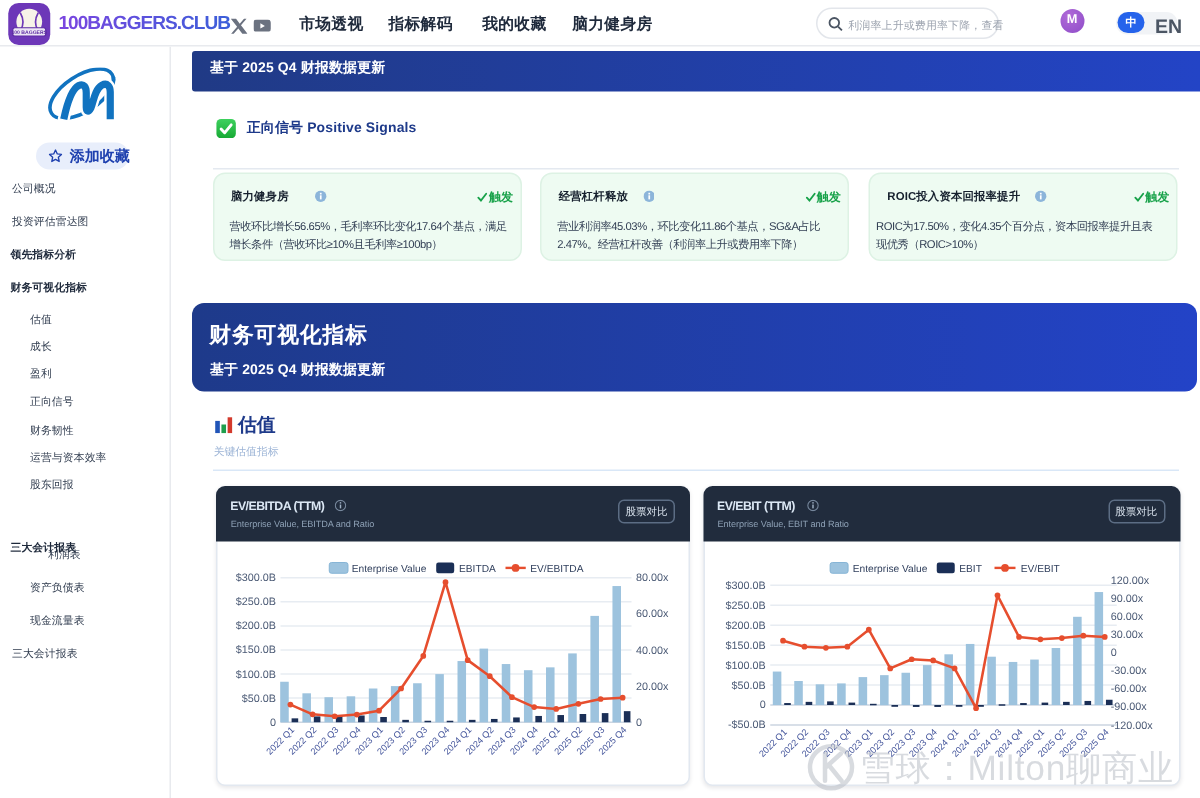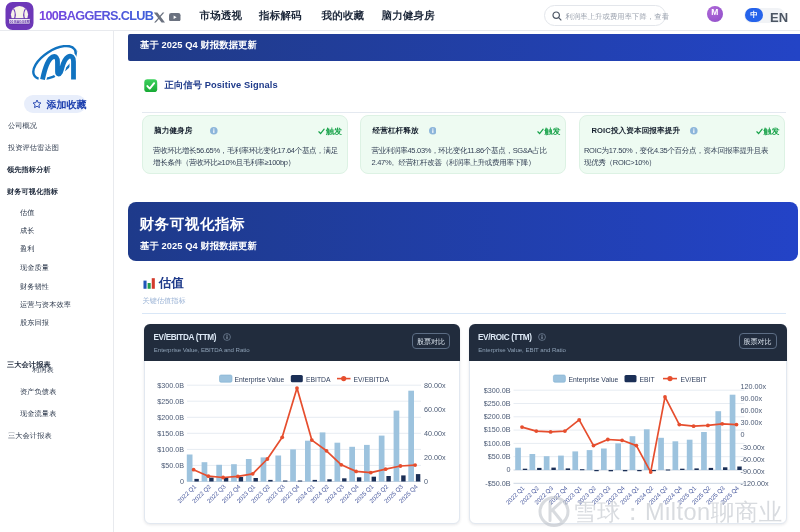--- a/index.html
+++ b/index.html
@@ -67,21 +67,21 @@
 <path d="M12 2.5l2.9 6.2 6.6.8-4.9 4.6 1.3 6.6-5.9-3.3-5.9 3.3 1.3-6.6L2.5 9.5l6.6-.8z" fill="none" stroke="#1e40af" stroke-width="2.2" stroke-linejoin="round"></path>
   </svg>
 <div class="abs" style="left:46.5px;top:100px;font-size:10px;font-weight:bold;color:#1e40af;z-index:42;line-height:1">添加收藏</div>
 <div class="abs" style="left:8px;top:121.9px;font-size:7.2px;font-weight:400;color:#2f3b4e;z-index:41;line-height:1;letter-spacing:0.1px">公司概况</div>
 <div class="abs" style="left:8px;top:144.1px;font-size:7.2px;font-weight:400;color:#2f3b4e;z-index:41;line-height:1;letter-spacing:0.1px">投资评估雷达图</div>
 <div class="abs" style="left:7px;top:166.4px;font-size:7.2px;font-weight:700;color:#1e293b;z-index:41;line-height:1;letter-spacing:0.1px">领先指标分析</div>
 <div class="abs" style="left:7px;top:187.9px;font-size:7.2px;font-weight:700;color:#1e293b;z-index:41;line-height:1;letter-spacing:0.1px">财务可视化指标</div>
 <div class="abs" style="left:20px;top:209.4px;font-size:7.2px;font-weight:400;color:#2f3b4e;z-index:41;line-height:1;letter-spacing:0.1px">估值</div>
 <div class="abs" style="left:20px;top:227.4px;font-size:7.2px;font-weight:400;color:#2f3b4e;z-index:41;line-height:1;letter-spacing:0.1px">成长</div>
 <div class="abs" style="left:20px;top:245.1px;font-size:7.2px;font-weight:400;color:#2f3b4e;z-index:41;line-height:1;letter-spacing:0.1px">盈利</div>
-<div class="abs" style="left:20px;top:264.3px;font-size:7.2px;font-weight:400;color:#2f3b4e;z-index:41;line-height:1;letter-spacing:0.1px">现金质量</div>
+<div class="abs" style="left:20px;top:264.3px;font-size:7.2px;font-weight:400;color:#2f3b4e;z-index:41;line-height:1;letter-spacing:0.1px">正向信号</div>
 <div class="abs" style="left:20px;top:283.2px;font-size:7.2px;font-weight:400;color:#2f3b4e;z-index:41;line-height:1;letter-spacing:0.1px">财务韧性</div>
 <div class="abs" style="left:20px;top:301.1px;font-size:7.2px;font-weight:400;color:#2f3b4e;z-index:41;line-height:1;letter-spacing:0.1px">运营与资本效率</div>
 <div class="abs" style="left:20px;top:318.8px;font-size:7.2px;font-weight:400;color:#2f3b4e;z-index:41;line-height:1;letter-spacing:0.1px">股东回报</div>
 <div class="abs" style="left:7px;top:361px;font-size:7.2px;font-weight:700;color:#1e293b;z-index:41;line-height:1;letter-spacing:0.1px">三大会计报表</div>
 <div class="abs" style="left:32px;top:366.4px;font-size:7.2px;font-weight:400;color:#2f3b4e;z-index:41;line-height:1;letter-spacing:0.1px">利润表</div>
 <div class="abs" style="left:20px;top:387.7px;font-size:7.2px;font-weight:400;color:#2f3b4e;z-index:41;line-height:1;letter-spacing:0.1px">资产负债表</div>
 <div class="abs" style="left:20px;top:410.0px;font-size:7.2px;font-weight:400;color:#2f3b4e;z-index:41;line-height:1;letter-spacing:0.1px">现金流量表</div>
 <div class="abs" style="left:8px;top:431.8px;font-size:7.2px;font-weight:400;color:#2f3b4e;z-index:41;line-height:1;letter-spacing:0.1px">三大会计报表</div>
 <div class="abs" style="left:128px;top:34px;width:672px;height:27px;border-radius:2px 0 0 2px;background:linear-gradient(90deg,#203a85,#2344c6);z-index:10"></div>
 <div class="abs" style="left:140px;top:41px;font-size:9.3px;font-weight:bold;color:#fff;z-index:11;line-height:1;letter-spacing:0.1px">基于 2025 Q4 财报数据更新</div>
@@ -153,21 +153,21 @@
 <svg class="abs" style="left:222.5px;top:333px;z-index:12" width="8" height="8" viewBox="0 0 10 10">
 <circle cx="5" cy="5" r="4.3" fill="none" stroke="#76879c" stroke-width="0.9"></circle>
     <rect x="4.4" y="4.2" width="1.2" height="3.2" fill="#9fb0c4"></rect>
     <rect x="4.4" y="2.2" width="1.2" height="1.2" fill="#9fb0c4"></rect>
   </svg>
 <div class="abs" style="left:153.8px;top:346.8px;font-size:6.1px;color:#8da0b5;z-index:12;line-height:1;letter-spacing:-0.05px">Enterprise Value, EBITDA and Ratio</div>
 <div class="abs" style="left:412px;top:332.5px;width:38px;height:16.4px;border:1px solid #5c6d84;border-radius:4px;z-index:12"></div>
 <div class="abs" style="left:412px;top:337.5px;width:38px;text-align:center;font-size:7px;color:#dbe4ee;z-index:12;line-height:1">股票对比</div>
 <div class="abs" style="left:468.5px;top:324px;width:318px;height:200px;background:#fff;border:1px solid #e2e8f0;border-radius:6px;box-shadow:0 1px 3px rgba(15,23,42,.10);z-index:10"></div>
 <div class="abs" style="left:468.5px;top:324px;width:318px;height:37px;background:#212c3d;border-radius:6px 6px 0 0;z-index:11"></div>
-<div class="abs" style="left:478.0px;top:333.5px;font-size:8.2px;font-weight:bold;color:#dce8f5;z-index:12;line-height:1;letter-spacing:-0.35px">EV/ROIC (TTM)</div>
+<div class="abs" style="left:478.0px;top:333.5px;font-size:8.2px;font-weight:bold;color:#dce8f5;z-index:12;line-height:1;letter-spacing:-0.35px">EV/EBIT (TTM)</div>
 <svg class="abs" style="left:538.0px;top:333px;z-index:12" width="8" height="8" viewBox="0 0 10 10">
 <circle cx="5" cy="5" r="4.3" fill="none" stroke="#76879c" stroke-width="0.9"></circle>
     <rect x="4.4" y="4.2" width="1.2" height="3.2" fill="#9fb0c4"></rect>
     <rect x="4.4" y="2.2" width="1.2" height="1.2" fill="#9fb0c4"></rect>
   </svg>
 <div class="abs" style="left:478.3px;top:346.8px;font-size:6.1px;color:#8da0b5;z-index:12;line-height:1;letter-spacing:-0.05px">Enterprise Value, EBIT and Ratio</div>
 <div class="abs" style="left:738.5px;top:332.5px;width:38px;height:16.4px;border:1px solid #5c6d84;border-radius:4px;z-index:12"></div>
 <div class="abs" style="left:738.5px;top:337.5px;width:38px;text-align:center;font-size:7px;color:#dbe4ee;z-index:12;line-height:1">股票对比</div>
 <svg style="position:absolute;left:144px;top:324px;z-index:13" width="316" height="200" viewBox="144 324 316 200" font-family="Liberation Sans, sans-serif">
     <line x1="187" y1="481.5" x2="421" y2="481.5" stroke="#cbd5e1" stroke-width="1"></line>

